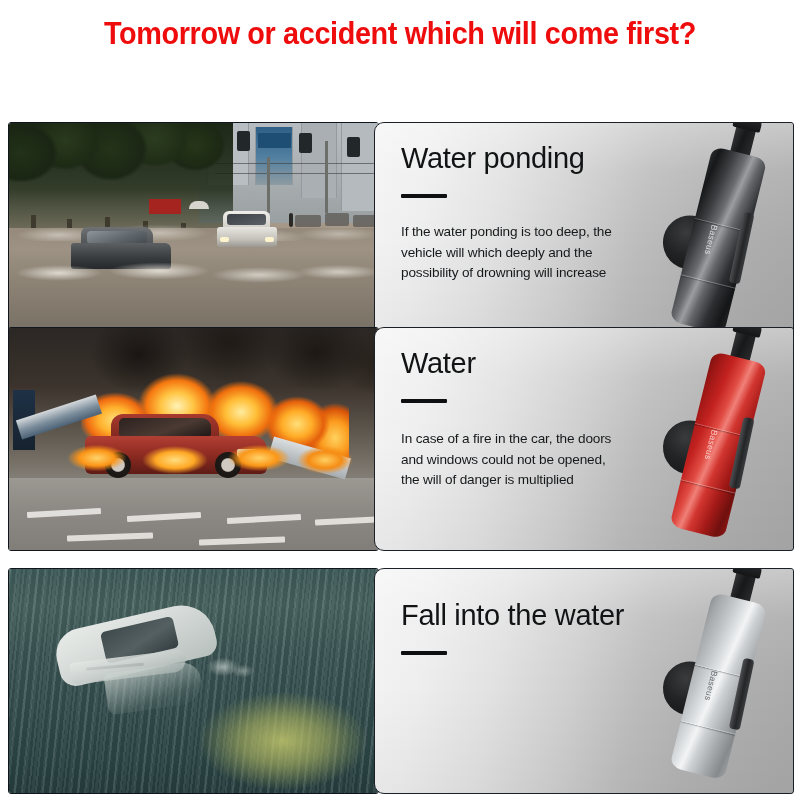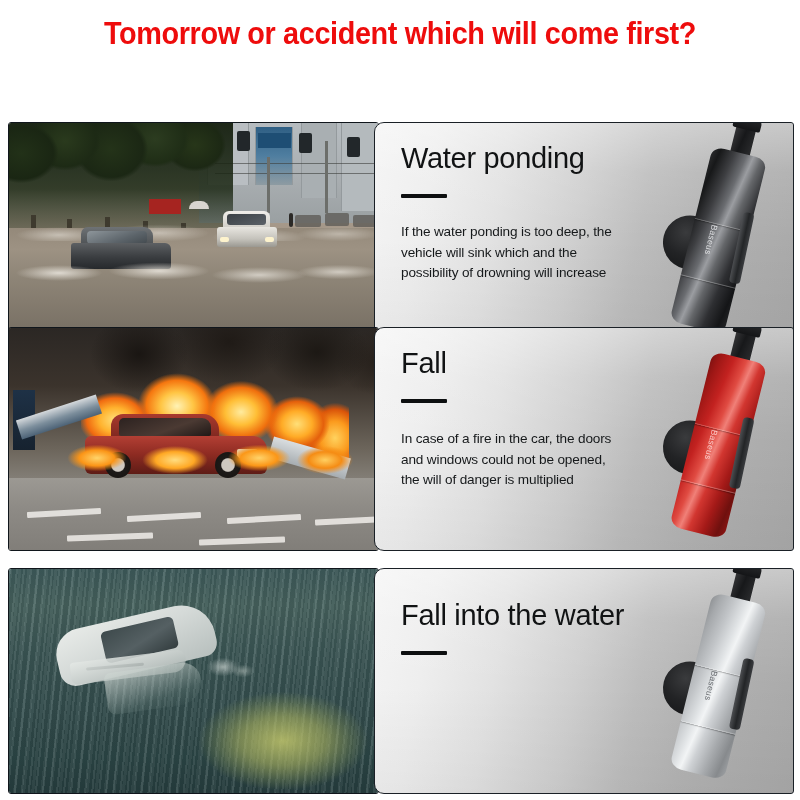--- a/index.html
+++ b/index.html
@@ -543,21 +543,21 @@
         <div class="body"></div>
       </div>
       <div class="flood-foam f1"></div>
     </div>
 
     <div class="info">
       <div class="info-sheen"></div>
       <div class="info-inner">
         <div class="info-title">Water ponding</div>
         <div class="info-rule"></div>
-        <div class="info-desc">If the water ponding is too deep, the vehicle will sink which and the possibility of drowning will increase</div>
+        <div class="info-desc">If the water ponding is too deep, the vehicle will which deeply and the possibility of drowning will increase</div>
       </div>
 
       <div class="device dev-black">
         <div class="dev-rot">
           <div class="dev-strap"></div>
           <div class="dev-disc"></div>
           <div class="dev-blade"></div>
           <div class="dev-body">
             <div class="dev-seam s1"></div>
             <div class="dev-seam s2"></div>
@@ -592,21 +592,21 @@
         <div class="hl"></div>
         <div class="wheel w-f"></div>
         <div class="wheel w-r"></div>
       </div>
       <div class="fire-flames-low"></div>
     </div>
 
     <div class="info">
       <div class="info-sheen"></div>
       <div class="info-inner">
-        <div class="info-title">Fall</div>
+        <div class="info-title">Water</div>
         <div class="info-rule"></div>
         <div class="info-desc">In case of a fire in the car, the doors and windows could not be opened, the will of danger is multiplied</div>
       </div>
 
       <div class="device dev-red">
         <div class="dev-rot">
           <div class="dev-strap"></div>
           <div class="dev-disc"></div>
           <div class="dev-blade"></div>
           <div class="dev-body">

